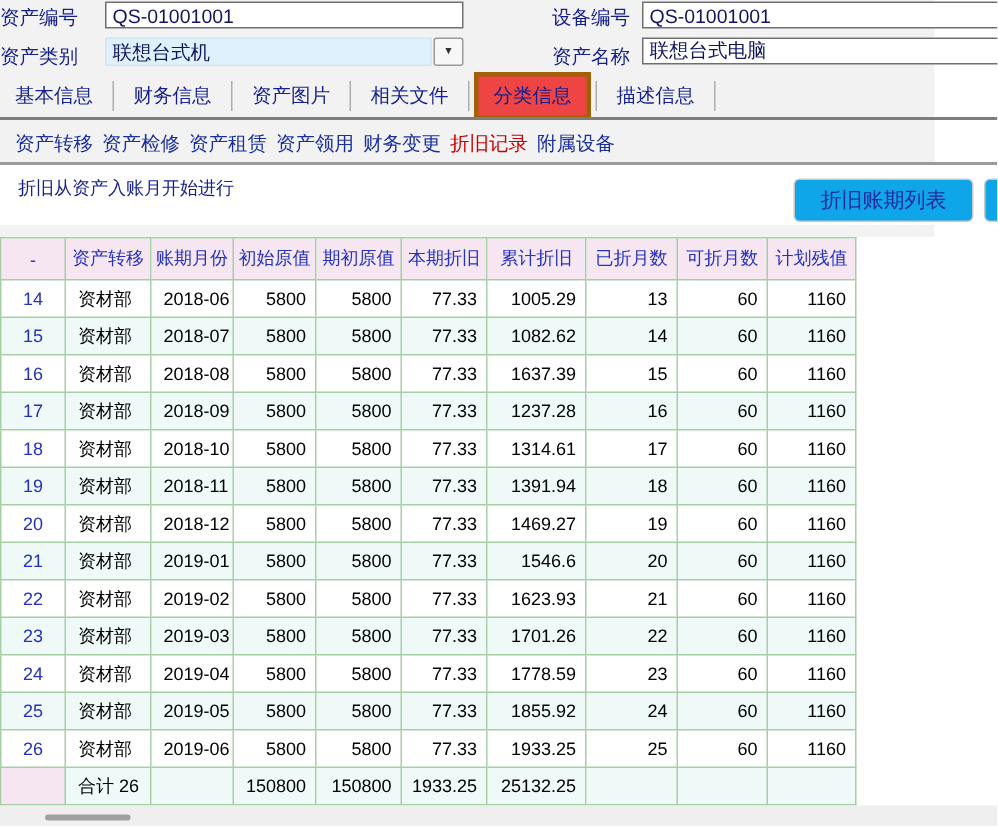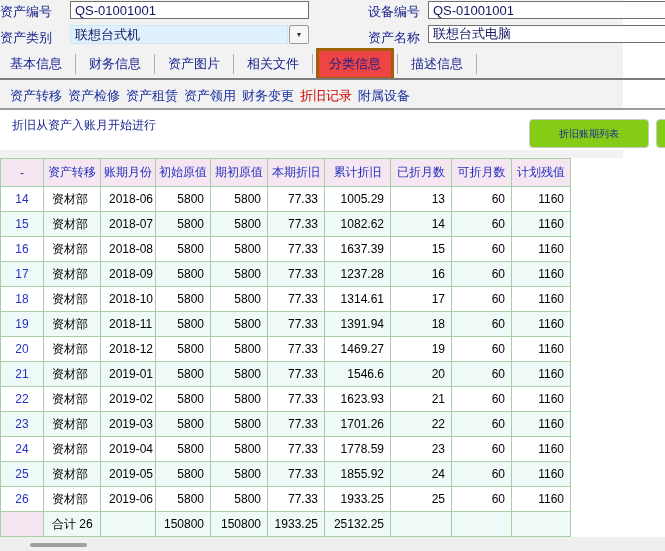--- a/index.html
+++ b/index.html
@@ -24,22 +24,22 @@
   .tab-sep{width:1px;height:20px;background:#aeaeae;margin:0 3px;flex:none;}
   .hline1{position:absolute;top:78px;left:0;width:665px;height:2px;background:#7d7d7d;}
   
   .subtab-strip{position:absolute;top:87px;left:10px;display:flex;gap:6px;font-size:13px;color:#1a2f9e;}
   .subtab{white-space:nowrap;}
   .subtab.active{color:#cc0000;}
   .hline2{position:absolute;top:108px;left:0;width:665px;height:2px;background:#9b9b9b;}
   
   .panel{position:absolute;top:110px;left:0;width:665px;height:40px;background:#fff;}
   .hint{position:absolute;left:12px;top:117px;font-size:12px;color:#141e8c;white-space:nowrap;}
-  .btn{position:absolute;top:119px;height:29px;background:#84cc16;border:1px solid #c8c8c8;
-    border-radius:4px;color:#1b2b9a;font-size:10px;font-family:inherit;text-align:center;
+  .btn{position:absolute;top:119px;height:29px;background:#0ea5e9;border:1px solid #c8c8c8;
+    border-radius:4px;color:#1b2b9a;font-size:14px;font-family:inherit;text-align:center;
     box-sizing:border-box;line-height:27px;padding:0 10px;white-space:nowrap;}
   #btn-period{left:529px;width:120px;}
   #btn-partial{left:656px;width:70px;}
   
   .grid-wrap{position:absolute;top:158px;left:0;}
   table.grid{border-collapse:collapse;table-layout:fixed;width:571px;font-size:12px;}
   table.grid th,table.grid td{border:1px solid #a6cfa6;overflow:hidden;white-space:nowrap;padding:0;}
   table.grid th{height:27px;background:#f5e6f2;color:#2531bd;font-weight:normal;text-align:center;}
   table.grid td{height:24px;color:#000;background:#fff;}
   table.grid tbody tr:nth-child(even) td{background:#eef9f8;}

